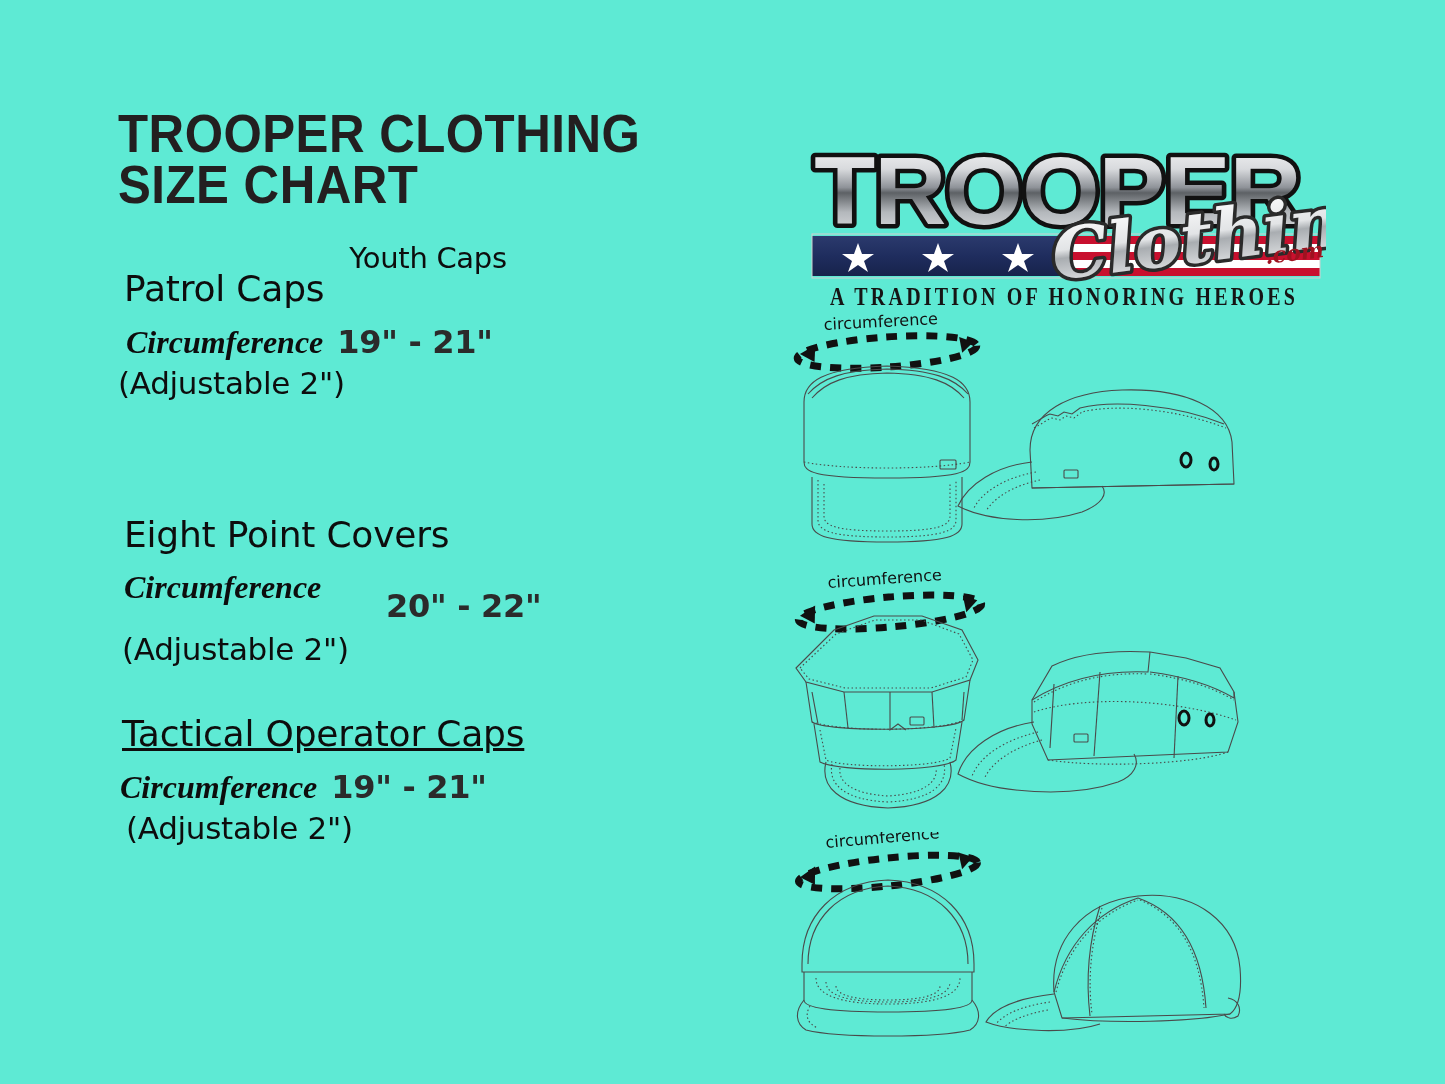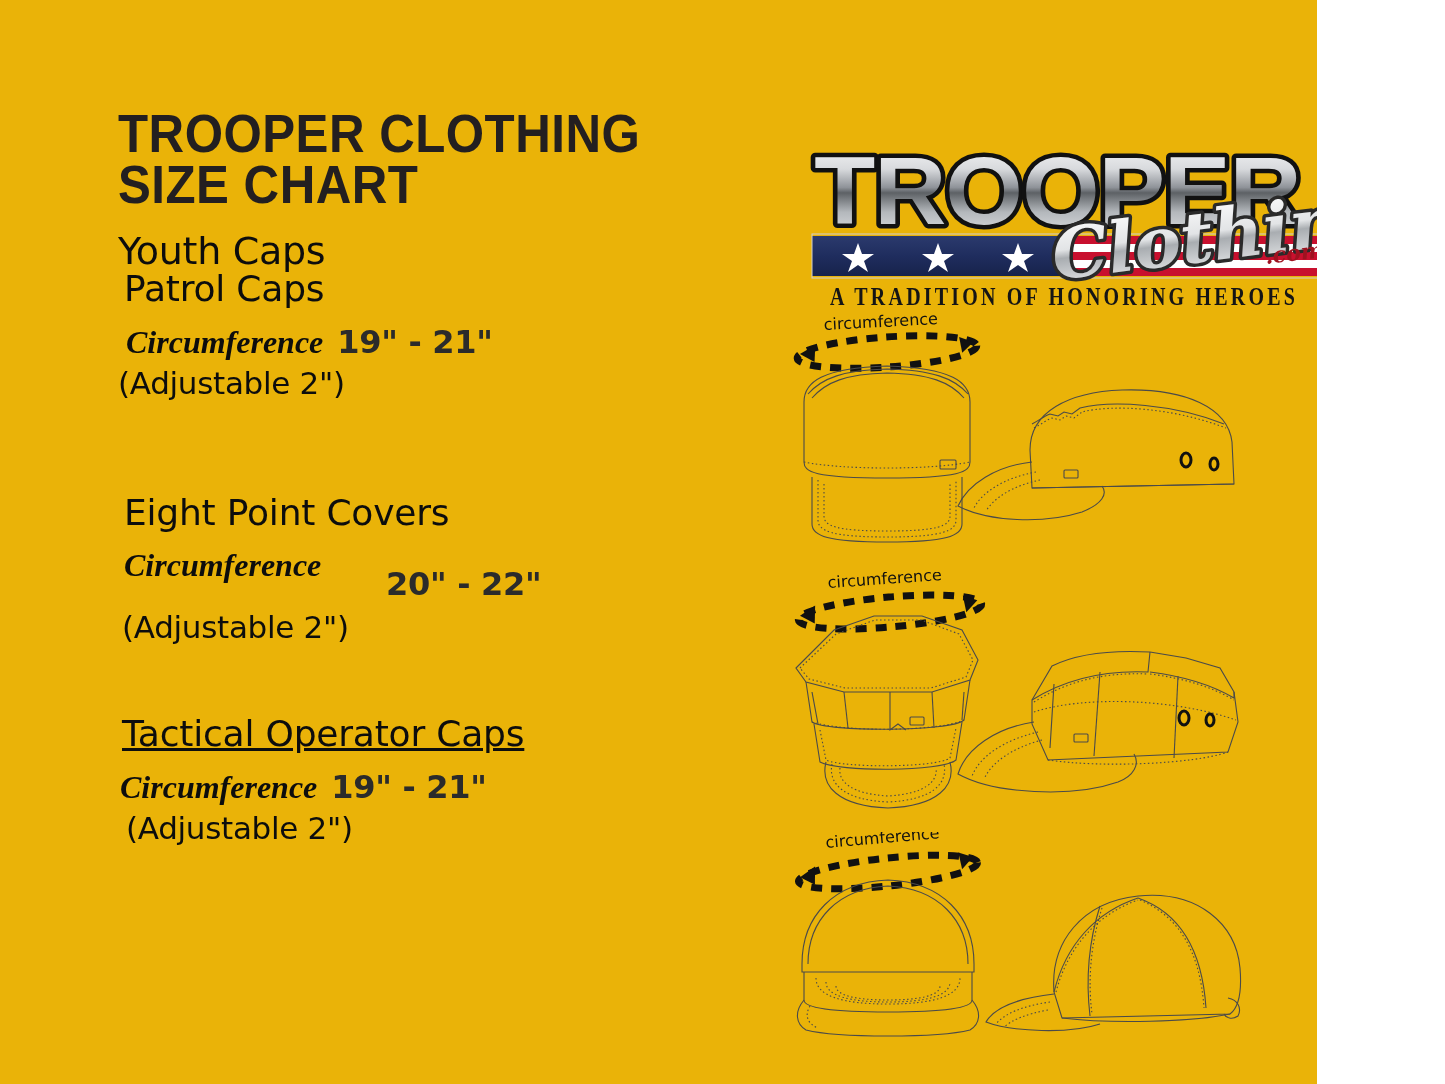--- a/index.html
+++ b/index.html
@@ -2,23 +2,23 @@
 <html><head>
 <meta charset="utf-8">
 <style>
   html, body {
     margin: 0;
     padding: 0;
     background: #ffffff;
   }
   #page {
     position: relative;
-    width: 1317px;
+    width: 1445px;
     height: 1084px;
-    background: #eab308;
+    background: #5eead4;
     overflow: hidden;
     font-family: "Liberation Sans", sans-serif;
   }
 
   
   .left-col {
     position: absolute;
     left: 118px;
     top: 108px;
     width: 620px;
@@ -34,33 +34,34 @@
     text-transform: uppercase;
     transform: scaleX(0.93);
     transform-origin: left top;
     margin: 0;
   }
   .chart-title .t-line { display: block; white-space: nowrap; }
 
   .section-label {
     font-family: "DejaVu Sans", sans-serif;
     font-weight: 400;
-    font-size: 38px;
+    font-size: 29px;
     color: #0d0d0d;
-    margin-top: 18px;
+    margin-top: 30px;
     letter-spacing: -0.3px;
+    text-align: center;
   }
 
   .size-group {
     position: absolute;
     left: 0;
     width: 620px;
   }
   .group-1 { top: 268px; }
-  .group-2 { top: 492px; }
+  .group-2 { top: 514px; }
   .group-3 { top: 713px; }
 
   .group-name {
     font-family: "DejaVu Sans", sans-serif;
     font-weight: 400;
     font-size: 36px;
     color: #0d0d0d;
     letter-spacing: -0.2px;
     white-space: nowrap;
   }

